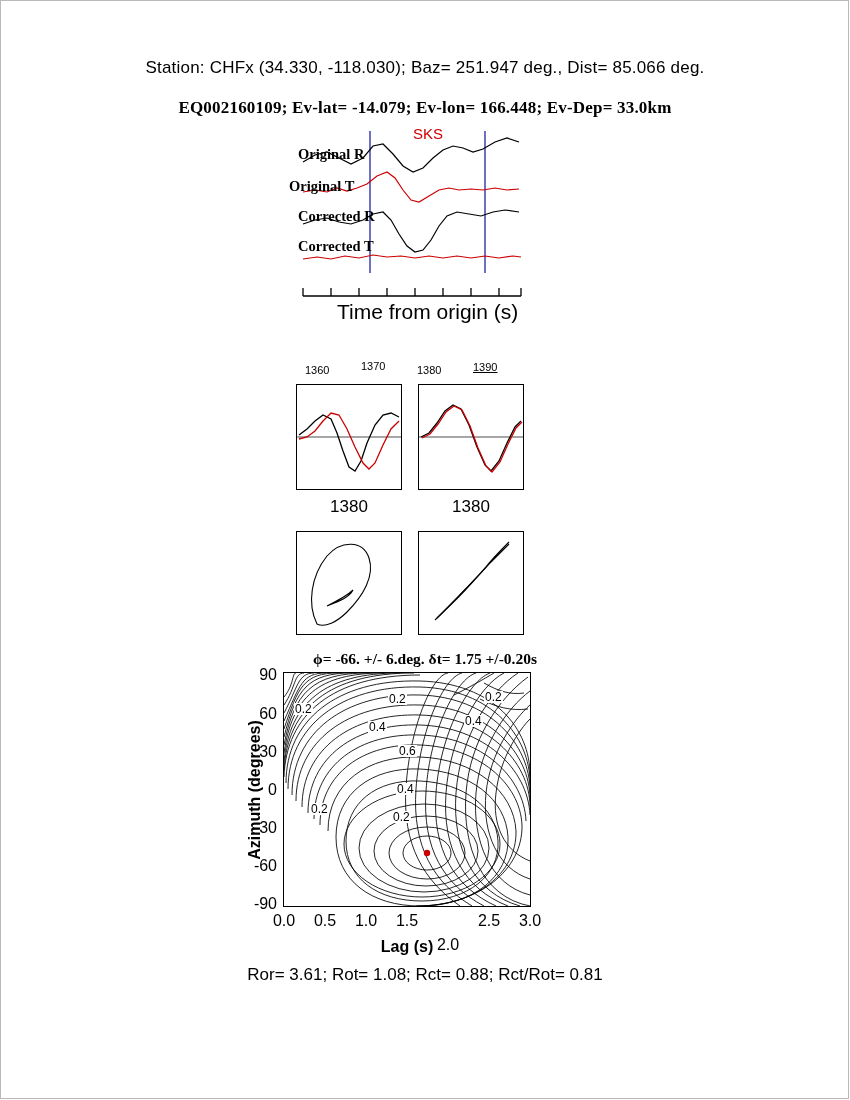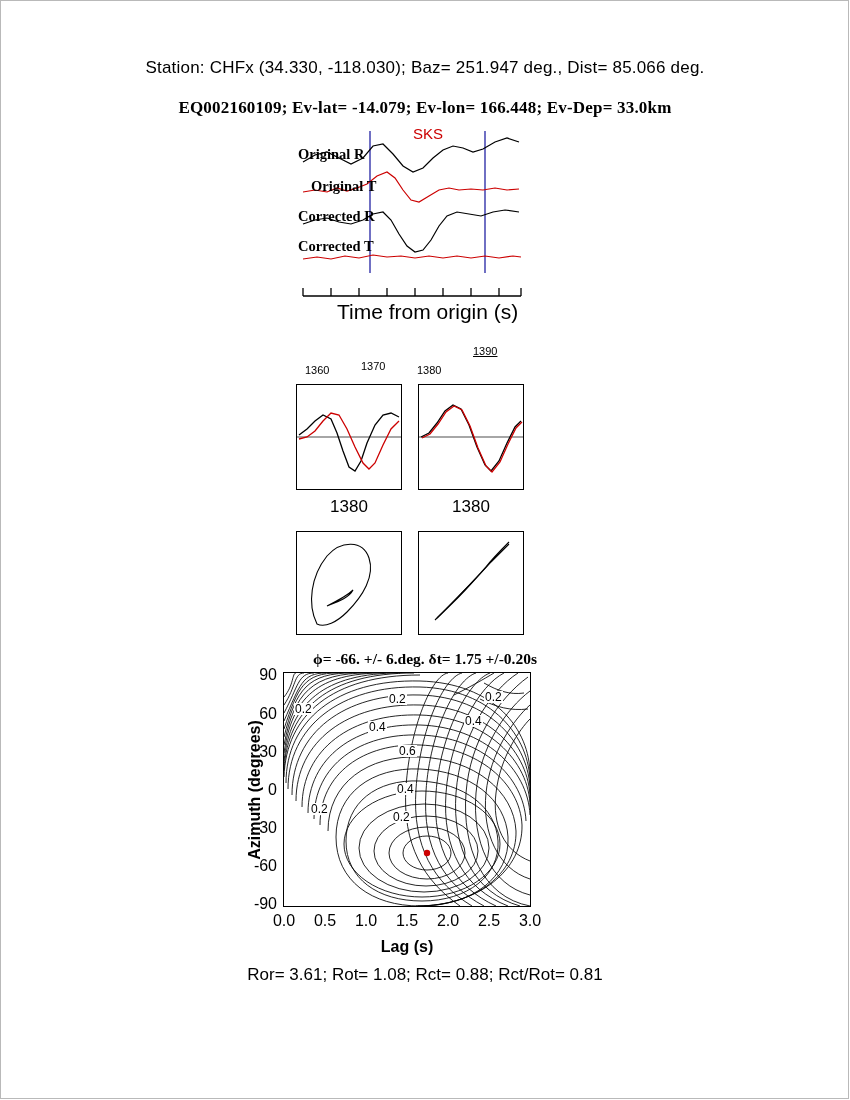--- a/index.html
+++ b/index.html
@@ -50,21 +50,21 @@
   }
   #waveform-panel svg { display: block; }
   .wf-label {
     position: absolute;
     font-family: "Liberation Serif", serif;
     font-weight: bold;
     font-size: 14.5px;
     white-space: nowrap;
   }
   #lbl-orig-r { left: 13px; top: 18px; }
-  #lbl-orig-t { left: 26px; top: 50px; }
+  #lbl-orig-t { left: 4px; top: 50px; }
   #lbl-corr-r { left: 13px; top: 80px; }
   #lbl-corr-t { left: 13px; top: 110px; }
   #lbl-sks {
     left: 128px; top: -3px;
     color: #cc0000;
     font-family: "Liberation Sans", sans-serif;
     font-weight: normal;
     font-size: 15px;
   }
   #axis-caption {
@@ -207,21 +207,21 @@
   <div class="wf-label" id="lbl-orig-t">Original T</div>
   <div class="wf-label" id="lbl-corr-r">Corrected R</div>
   <div class="wf-label" id="lbl-corr-t">Corrected T</div>
   <div class="wf-label" id="lbl-sks">SKS</div>
   <div id="axis-caption">Time from origin (s)</div>
 </div>
 
 <div class="tick-label" style="left:305px; top:332px;">1360</div>
 <div class="tick-label" style="left:361px; top:328px;">1370</div>
 <div class="tick-label" style="left:417px; top:332px;">1380</div>
-<div class="tick-label" style="left:473px; top:313px;text-decoration:underline;">1390</div>
+<div class="tick-label" style="left:473px; top:329px;text-decoration:underline;">1390</div>
 
 <div class="box" id="box-a">
   <svg width="104" height="104" viewBox="0 0 104 104">
     <line x1="0" y1="52" x2="104" y2="52" stroke="#000" stroke-width="0.7"></line>
     <path d="M2,50 L10,44 L18,36 L26,30 L34,34 L40,48 L46,66 L52,82 L58,86 L64,76 L70,58 L78,40 L86,30 L94,28 L102,32" fill="none" stroke="#000" stroke-width="1.3"></path>
     <path d="M2,54 L10,52 L18,46 L26,36 L34,28 L42,30 L50,44 L58,62 L66,78 L72,84 L78,78 L86,60 L94,44 L102,36" fill="none" stroke="#cc0000" stroke-width="1.3"></path>
   </svg>
 </div>
 <div class="box" id="box-b">
   <svg width="104" height="104" viewBox="0 0 104 104">
@@ -318,20 +318,20 @@
     <div class="clabel" style="left:114px; top:72px;">0.6</div>
     <div class="clabel" style="left:112px; top:110px;">0.4</div>
     <div class="clabel" style="left:108px; top:138px;">0.2</div>
     <div class="clabel" style="left:26px; top:130px;">0.2</div>
   </div>
 
   <div class="xt" style="left:-21px;">0.0</div>
   <div class="xt" style="left:20px;">0.5</div>
   <div class="xt" style="left:61px;">1.0</div>
   <div class="xt" style="left:102px;">1.5</div>
-  <div class="xt" style="left:143px;">2.0</div>
+  <div class="xt" style="left:143px;margin-top:24px;">2.0</div>
   <div class="xt" style="left:184px;">2.5</div>
   <div class="xt" style="left:225px;">3.0</div>
 
   <div id="xlabel">Lag (s)</div>
 </div>
 
 <div class="footer-line">Ror= 3.61; Rot= 1.08; Rct= 0.88; Rct/Rot= 0.81</div>
 
 </body></html>

